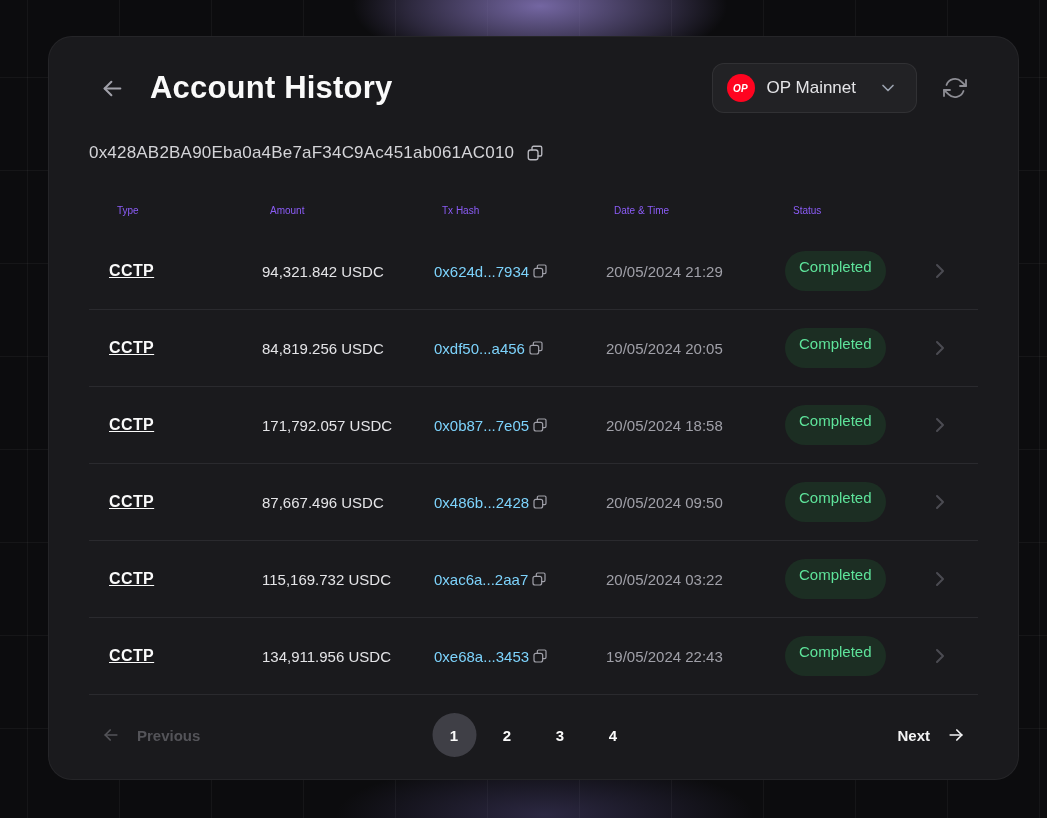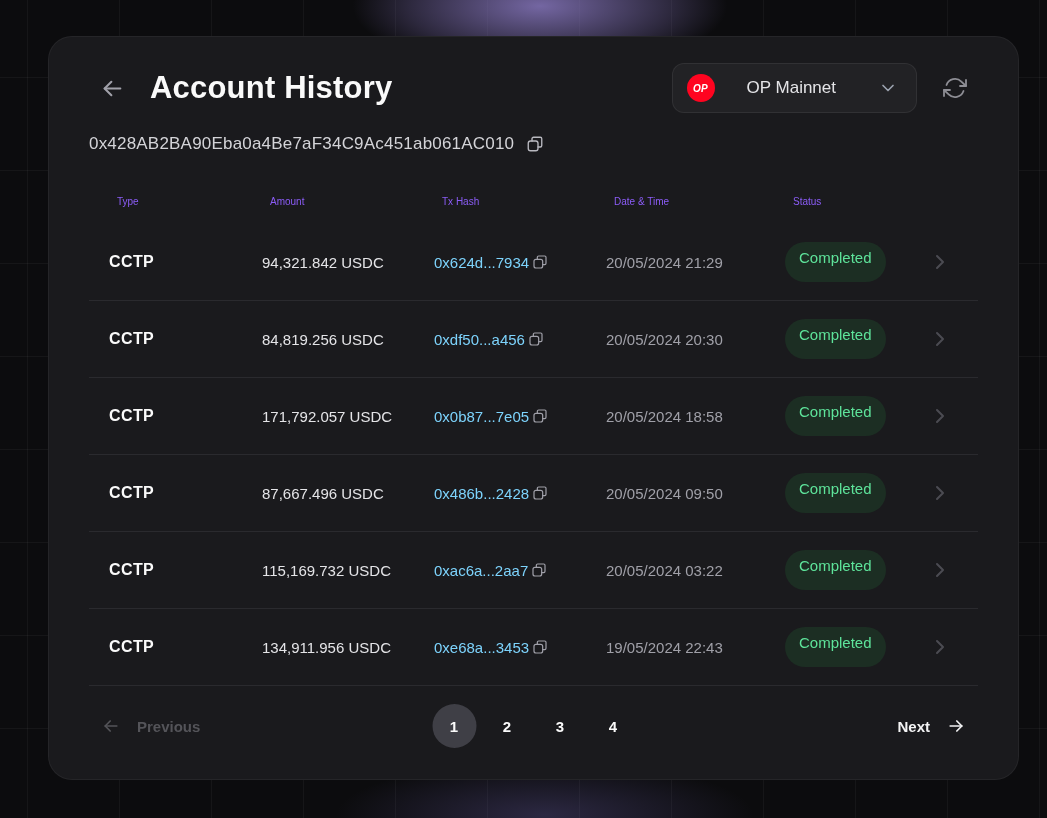--- a/index.html
+++ b/index.html
@@ -42,53 +42,52 @@
   }
   .network-pill {
     margin-left: auto;
     display: flex; align-items: center;
     height: 50px;
     padding: 0 18px 0 14px;
     background: #222225;
     border: 1px solid rgba(255,255,255,0.07);
     border-radius: 12px;
     color: #e4e4e7;
-    gap: 20px;
   }
   .op-badge {
     width: 28px; height: 28px;
     border-radius: 50%;
     background: #ff0420;
     color: #fff;
     font-size: 10px; font-weight: 700; font-style: italic;
     display: flex; align-items: center; justify-content: center;
     letter-spacing: 0.3px;
   }
   .network-label { margin-left: 12px; margin-right: 22px; font-size: 17px; }
   .chev-down { color: #9ca3af; }
   .refresh-btn { color: #8e8e95; margin-left: 24px; margin-right: 9px; padding: 2px; }
 
   
-  .address-row { display: flex; align-items: flex-end; margin-top: 21px; gap: 11px; }
+  .address-row { display: flex; align-items: flex-end; margin-top: 30px; gap: 11px; }
   .wallet-address { font-size: 17px; color: #d4d4d8; letter-spacing: 0.2px; }
   .copy-btn { color: #b9b9c0; padding: 1px; }
 
   
   .table { margin-top: 24px; }
   .trow, .thead {
     display: grid;
     grid-template-columns: 173px 172px 172px 179px 128px 1fr;
     align-items: center;
   }
   .thead { height: 46px; }
   .thead .hcell { font-size: 10px; color: #8b5cf6; padding-left: 8px; }
   .thead .hcell.first { padding-left: 28px; }
   .trow { height: 77px; border-bottom: 1px solid #2a2a2e; }
   .cell { font-size: 15px; color: #d4d4d8; display: flex; align-items: center; }
-  .cell.type { padding-left: 20px; font-size: 16px; font-weight: 700; color: #fafafa; letter-spacing: 0.4px; }
+  .cell.type { padding-left: 20px; font-size: 16px; font-weight: 700; color: #fafafa; letter-spacing: 0.4px; text-decoration: underline; }
   .cell.amount { color: #e4e4e7; }
   .cell.hash { color: #7dd3fc; gap: 2px; }
   .cell.date { color: #a0a0a8; }
   .copy-tx { color: #a1a1aa; padding: 1px; }
   .badge {
     display: inline-block;
     padding: 7px 14px 16px;
     border-radius: 999px;
     background: #1c2e23;
     color: #5ee39a;
@@ -214,21 +213,21 @@
       <span>0xdf50...a456</span>
       <button class="copy-tx">
         <span>
           <svg width="16" height="16" viewBox="0 0 24 24" fill="none" stroke="currentColor" stroke-width="1.8" stroke-linecap="round" stroke-linejoin="round">
                   <rect x="3" y="8" width="13" height="13" rx="3"></rect>
                   <path d="M8 8V5a2 2 0 0 1 2-2h9a2 2 0 0 1 2 2v9a2 2 0 0 1-2 2h-3"></path>
                 </svg>
         </span>
       </button>
     </div>
-    <div class="cell date">20/05/2024 20:30</div>
+    <div class="cell date">20/05/2024 20:05</div>
     <div class="cell">
       <span class="badge">Completed</span>
     </div>
     <span class="row-chev">
       <svg width="24" height="24" viewBox="0 0 24 24" fill="none" stroke="currentColor" stroke-width="2" stroke-linecap="round" stroke-linejoin="round">
               <polyline points="9 6 15 12 9 18"></polyline>
             </svg>
     </span>
   </div>
 

